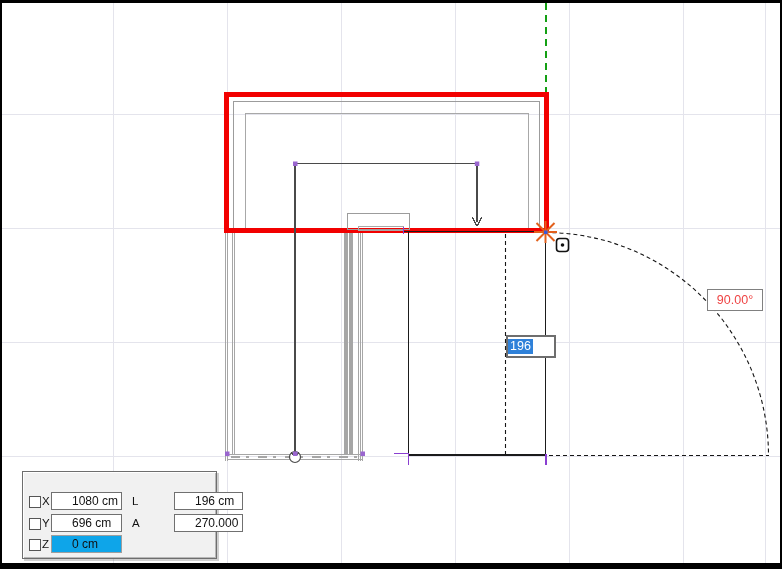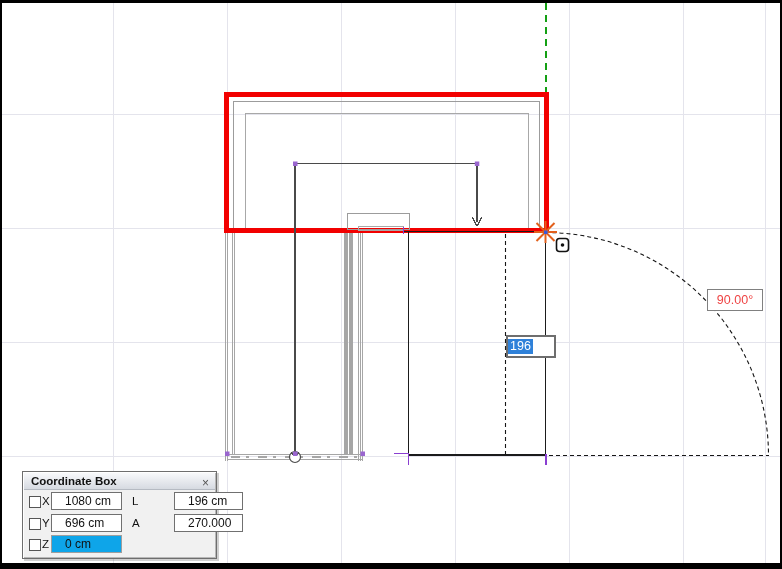--- a/index.html
+++ b/index.html
@@ -54,21 +54,21 @@
   }
   .cb-row{position:absolute;left:0;width:100%;height:20px;}
   .cb-check{
     position:absolute;left:6px;top:4px;width:10px;height:10px;
     background:#fff;border:1px solid #555;
   }
   .cb-axis{position:absolute;left:19px;top:3px;}
   .cb-field{
     position:absolute;top:0;height:18px;background:#fff;border:1px solid #707070;
     font-size:12px;font-family:"Liberation Sans","DejaVu Sans",sans-serif;
-    padding:0 0 0 13px;box-sizing:border-box;color:#111;
+    padding:0 0 0 20px;box-sizing:border-box;color:#111;
   }
   .cb-f1{left:28px;width:71px;}
   .cb-lab2{position:absolute;left:109px;top:3px;}
   .cb-f2{left:122px;width:69px;margin-left:29px;}
   .cb-disabled{background:#0ea5e9;border-color:#9e9e9e;}
 </style>
 </head>
 <body>
 
 <div id="window">
@@ -181,24 +181,20 @@
 
   <div id="len-box">
     <span class="sel">196</span>
   </div>
 
   <div id="angle-box">
     <span>90.00°</span>
   </div>
 
   <div id="coord-box">
-    <div id="coord-title">
-      <span>Coordinate Box</span>
-      <span id="coord-close">×</span>
-    </div>
 
     <div class="cb-row" style="top:20px;">
       <div class="cb-check"></div>
       <span class="cb-axis">X</span>
       <input class="cb-field cb-f1" value="1080 cm" style="">
       <span class="cb-lab2">L</span>
       <input class="cb-field cb-f2" value="196 cm" style="">
     </div>
 
     <div class="cb-row" style="top:41.5px;">

